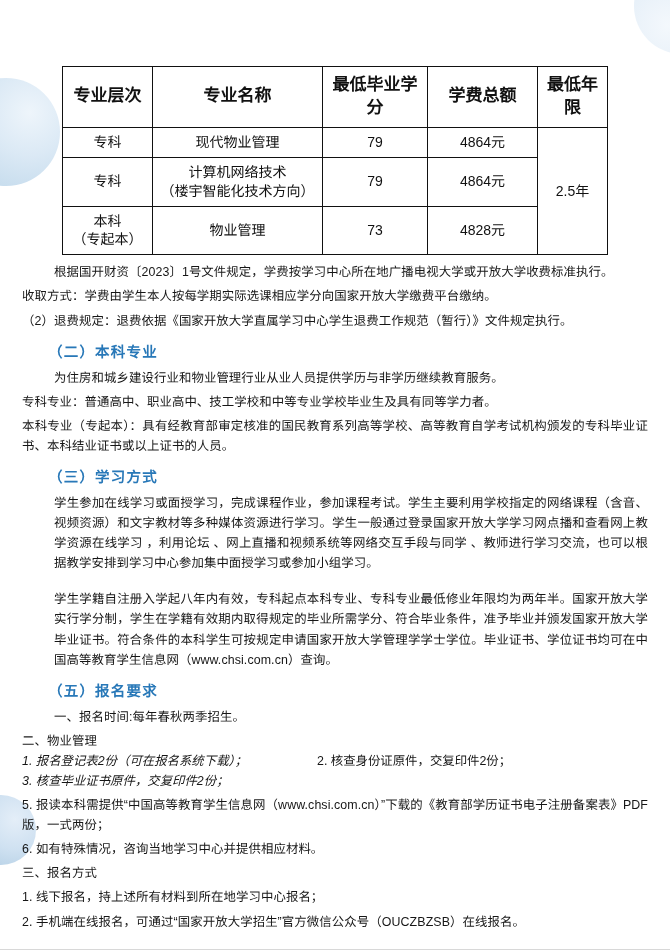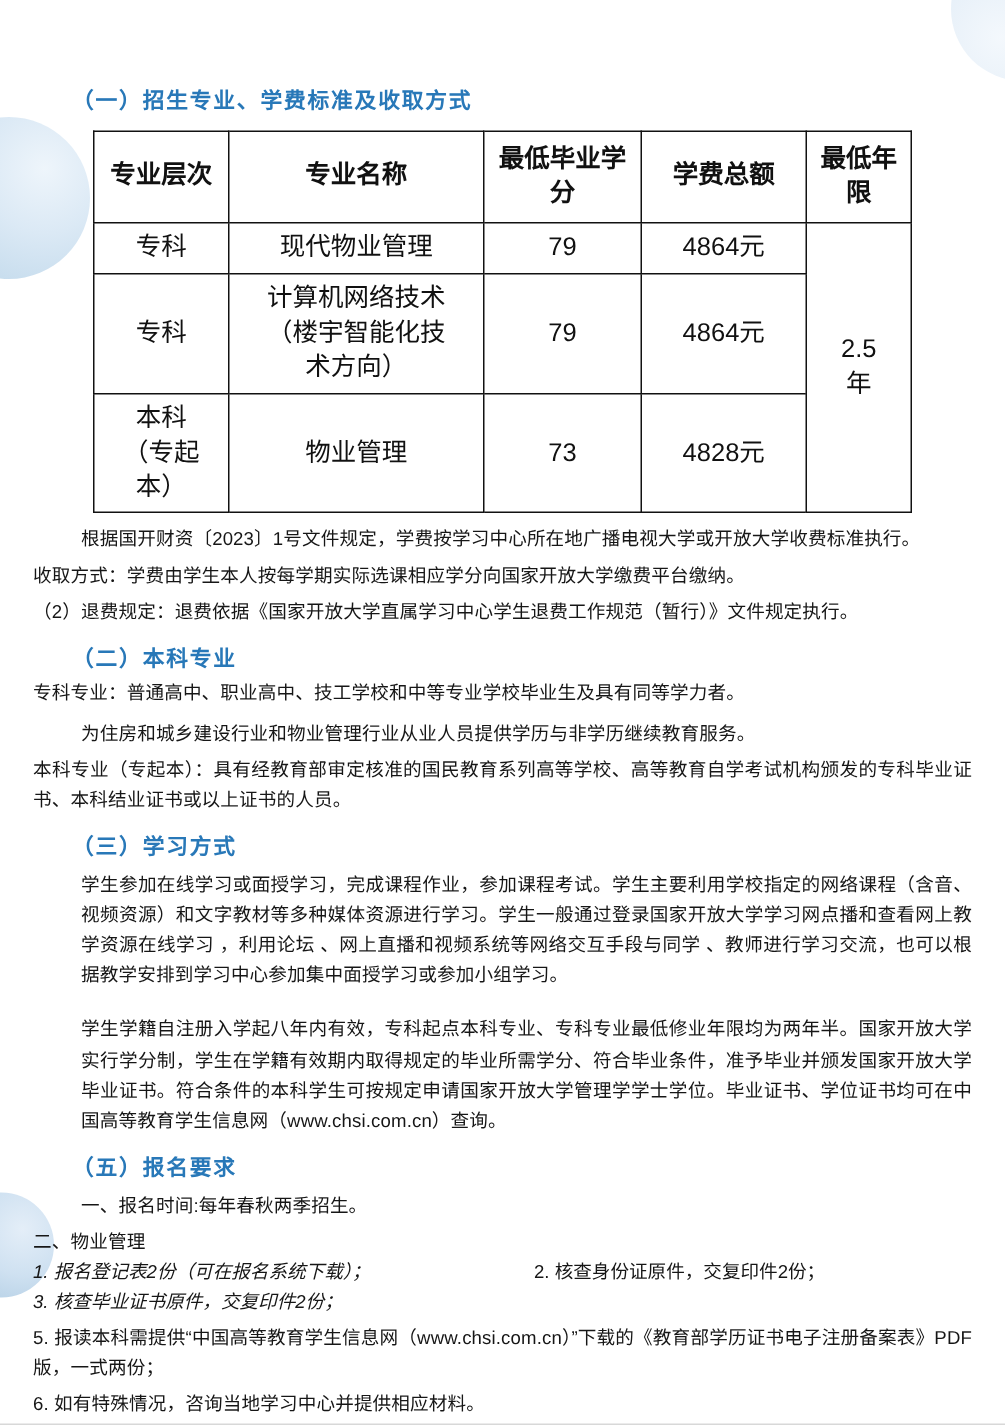--- a/index.html
+++ b/index.html
@@ -51,23 +51,23 @@
   table.fee{
     border-collapse:collapse;
     margin:11px auto 0 auto;
     width:520px;
     table-layout:fixed;
   }
   table.fee th,table.fee td{
     border:1px solid #111;
     text-align:center;
     vertical-align:middle;
-    font-size:17px;
+    font-size:14px;
     color:#111;
-    padding:5px 19px;
+    padding:5px 2px;
     line-height:1.35;
   }
   table.fee th{font-weight:bold;font-size:17px;padding:7px 2px;}
   .col1{width:85px;}
   .col2{width:165px;}
   .col3{width:100px;}
   .col4{width:105px;}
   .col5{width:65px;}
   .two-line{line-height:1.3;}
 
@@ -79,36 +79,35 @@
     color:#161616;
     text-align:justify;
     letter-spacing:.1px;
   }
   p.body.first{margin-top:7px;margin-left:32px;}
   .sec-gap{height:9px;}
 
   
   .two-col{display:flex;font-size:12.4px;line-height:1.62;color:#161616;}
   .two-col .c1{width:295px;flex:0 0 295px;font-style:italic;}
-  .two-col .c2{flex:1;margin-left:39px;}
+  .two-col .c2{flex:1;}
 </style>
 </head>
 <body>
 
 <div class="page">
 
   <div class="deco deco-tl"></div>
   <div class="deco deco-bl"></div>
   <div class="deco deco-tr"></div>
 
   <div class="content">
 
     <div class="spacer-top"></div>
 
-    <h2 class="sec">（一）招生专业、学费标准及收取方式</h2>
 
     <table class="fee">
       <thead>
         <tr>
           <th class="col1">专业层次</th>
           <th class="col2">专业名称</th>
           <th class="col3">最低毕业学分</th>
           <th class="col4">学费总额</th>
           <th class="col5">最低年限</th>
         </tr>
@@ -142,22 +141,22 @@
       </tbody>
     </table>
 
     <p class="body first">根据国开财资〔2023〕1号文件规定，学费按学习中心所在地广播电视大学或开放大学收费标准执行。</p>
     <p class="body">收取方式：学费由学生本人按每学期实际选课相应学分向国家开放大学缴费平台缴纳。</p>
     <p class="body">（2）退费规定：退费依据《国家开放大学直属学习中心学生退费工作规范（暂行）》文件规定执行。</p>
 
     <div class="sec-gap"></div>
 
     <h2 class="sec">（二）本科专业</h2>
+    <p class="body first">为住房和城乡建设行业和物业管理行业从业人员提供学历与非学历继续教育服务。</p>
     <p class="body">专科专业：普通高中、职业高中、技工学校和中等专业学校毕业生及具有同等学力者。</p>
-    <p class="body first">为住房和城乡建设行业和物业管理行业从业人员提供学历与非学历继续教育服务。</p>
     <p class="body">本科专业（专起本）：具有经教育部审定核准的国民教育系列高等学校、高等教育自学考试机构颁发的专科毕业证书、本科结业证书或以上证书的人员。</p>
 
     <div class="sec-gap"></div>
 
     <h2 class="sec">（三）学习方式</h2>
     <p class="body first">学生参加在线学习或面授学习，完成课程作业，参加课程考试。学生主要利用学校指定的网络课程（含音、视频资源）和文字教材等多种媒体资源进行学习。学生一般通过登录国家开放大学学习网点播和查看网上教学资源在线学习 ，利用论坛 、网上直播和视频系统等网络交互手段与同学 、教师进行学习交流，也可以根据教学安排到学习中心参加集中面授学习或参加小组学习。</p>
 
     <div class="sec-gap"></div>
 
     <p class="body first">学生学籍自注册入学起八年内有效，专科起点本科专业、专科专业最低修业年限均为两年半。国家开放大学实行学分制，学生在学籍有效期内取得规定的毕业所需学分、符合毕业条件，准予毕业并颁发国家开放大学毕业证书。符合条件的本科学生可按规定申请国家开放大学管理学学士学位。毕业证书、学位证书均可在中国高等教育学生信息网（www.chsi.com.cn）查询。</p>

